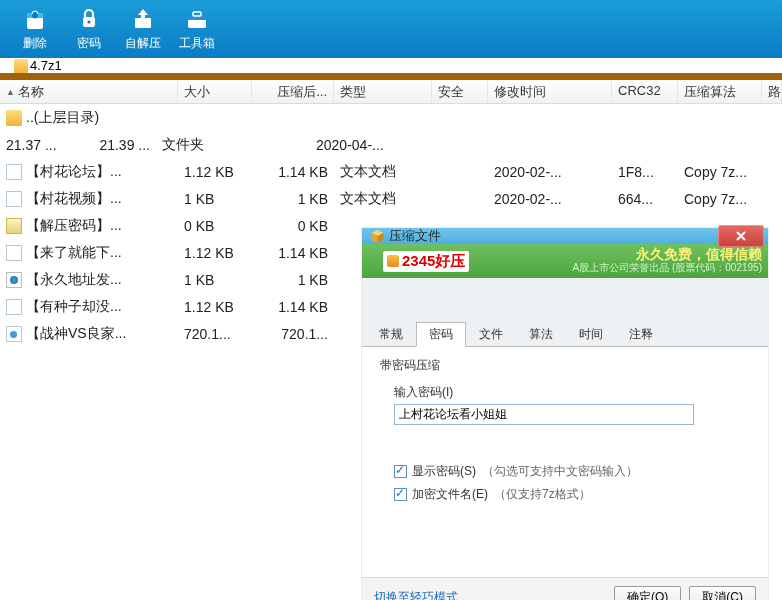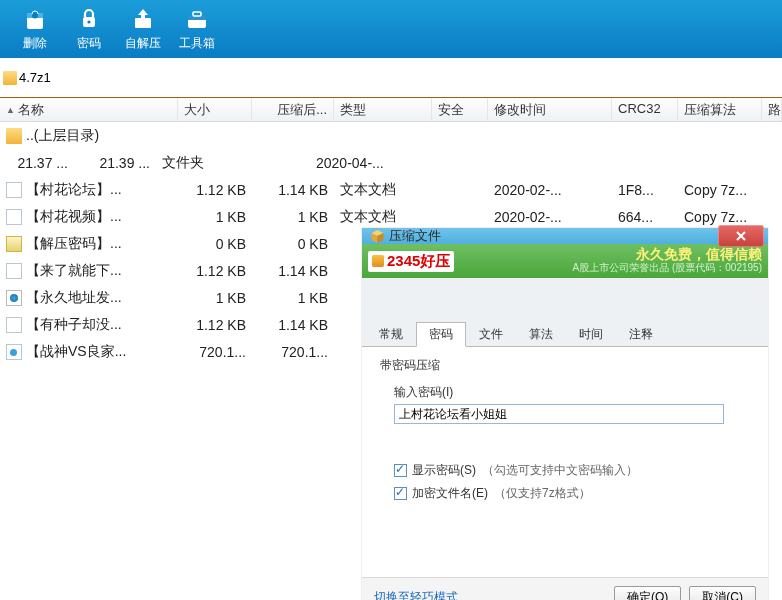--- a/index.html
+++ b/index.html
@@ -5,63 +5,63 @@
 * { box-sizing: border-box; margin: 0; padding: 0; font-family: "Microsoft YaHei", "SimSun", sans-serif; }
 body { width: 782px; height: 600px; background: #fff; overflow: hidden; position: relative; font-size: 13px; }
 
 
 .toolbar { background: linear-gradient(#1b9dd9, #0a7cc4); height: 58px; display: flex; padding: 4px 8px 0 8px; }
 .tb-btn { display: flex; flex-direction: column; align-items: center; color: #fff; font-size: 12px; width: 54px; cursor: pointer; }
 .tb-icon { width: 30px; height: 30px; display: flex; align-items: center; justify-content: center; }
 .tb-label { margin-top: 1px; }
 
 
-.pathbar { height: 40px; display: flex; align-items: center; padding: 0 3px; border-bottom: 1px solid #a16207; font-size: 13px; }
+.pathbar { height: 22px; display: flex; align-items: center; padding: 0 14px; border-bottom: 7px solid #a16207; font-size: 13px; }
 .pathbar .fi { width: 14px; height: 14px; margin-right: 2px; }
 
 
 .table { width: 100%; }
 .thead { display: flex; background: linear-gradient(#fefefe,#eef2f5); border-bottom: 1px solid #d6dde3; height: 24px; font-size: 13px; color: #333; }
 .th { border-right: 1px solid #e2e7eb; padding: 3px 6px; overflow: hidden; white-space: nowrap; }
 .th-name { display:flex; align-items:center; }
 .sort { font-size: 9px; margin-right:3px; color:#666;}
 .tbody { }
 .tr { display: flex; height: 27px; align-items: center; font-size: 14px; color: #222; }
 .tr:nth-child(odd){ background:#fff;} .tr:nth-child(even){background:#fff;}
 .td { padding: 0 6px; overflow: hidden; white-space: nowrap; text-overflow: ellipsis; }
-.td.num { text-align: right; }
+.td.num { }
 .fi { display:inline-block; width:16px; height:16px; vertical-align:middle; margin-right:4px; }
 .c-name { width: 178px; }
 .c-size { width: 74px; }
 .c-comp { width: 82px; text-align: right; }
 .c-type { width: 98px; }
 .c-safe { width: 56px; }
 .c-mtime { width: 124px; }
 .c-crc { width: 66px; }
 .c-algo { width: 84px; }
 .c-path { width: 20px; }
 
 
 .dialog { position: absolute; left: 362px; top: 228px; width: 406px; background: #fff; box-shadow: 0 0 1px rgba(0,0,0,.4); }
 .dlg-titlebar { height: 16px; background: linear-gradient(#71c3ea,#4eb0e0); display: flex; align-items: center; padding-left: 8px; color:#2a2a2a; font-size:13px;}
 .dlg-titlebar .ttxt{ flex:1; display:flex; align-items:center;}
 .dlg-close { width: 46px; height: 22px; background: linear-gradient(#e76b67,#c8403a); border-radius:3px; margin-right:4px; position:relative; display:flex;align-items:center;justify-content:center;color:#fff; box-shadow:inset 0 0 0 1px rgba(255,255,255,.3);}
 .banner { height: 34px; background: linear-gradient(#6fc061,#4aa63b); display:flex; align-items:center; padding:0 6px; color:#fff;}
-.banner-logo{ background:#fff; color:#d00; font-weight:bold; font-size:15px; padding:1px 4px; border-radius:2px; display:flex; align-items:center;}
+.banner-logo{ background:#fff; color:#d00; font-weight:bold; font-size:15px; padding:1px 4px; border-radius:2px; display:flex; align-items:center;margin-left:15px;}
 .banner-logo .sq{display:inline-block;width:12px;height:12px;background:linear-gradient(#f6c244,#e78b1e);margin-right:3px;border-radius:2px;}
 .banner-right{ margin-left:auto; font-size:12px; text-align:right; line-height:13px;}
 .banner-right .l1{color:#fff179; font-size:14px; font-weight:bold;}
 .banner-right .l2{color:#d4f2cd; font-size:10px;}
 .tabbar { display:flex; background:#eef1f3; padding-top:4px; padding-left:4px; border-bottom:1px solid #bbb;}
 .tab { padding:3px 12px; font-size:12px; color:#333; border:1px solid transparent; border-bottom:none; cursor:pointer;margin-top:40px;}
 .tab.active{ background:#fff; border-color:#bbb; border-bottom:1px solid #fff; margin-bottom:-1px;}
 .tabpage{ padding:10px 18px; background:#fff; font-size:12px; color:#333; min-height:230px;}
 .group-title{ margin-bottom:10px;}
 .field-label{ margin:4px 0 3px 14px;}
-.pwd-input{ width:330px; margin-left:14px; padding:2px 4px; font-size:12px; border:1px solid #97b7d8;}
+.pwd-input{ width:300px; margin-left:14px; padding:2px 4px; font-size:12px; border:1px solid #97b7d8;font-family:Liberation Serif, serif;}
 .chk-row{ margin:6px 0 4px 14px; display:flex; align-items:center;}
 .chk { width:13px;height:13px; margin-right:5px; appearance:none; border:1px solid #5a8fc2; background:#fff; position:relative;}
 .chk:checked::after{content:"✓"; position:absolute; top:-3px; left:0; font-size:12px; color:#2a6db1;}
 .hint{ color:#666; margin-left:6px;}
 .dlg-footer{ display:flex; align-items:center; padding:8px 12px; border-top:1px solid #d7d7d7; background:#f4f4f4;}
 .link{ color:#1766bd; text-decoration:underline; font-size:12px; cursor:pointer;}
 .btn{ margin-left:8px; padding:2px 12px; font-size:12px; background:linear-gradient(#fdfdfd,#e6e6e6); border:1px solid #9a9a9a; border-radius:2px; cursor:pointer;}
 .spacer{flex:1;}
 
 

